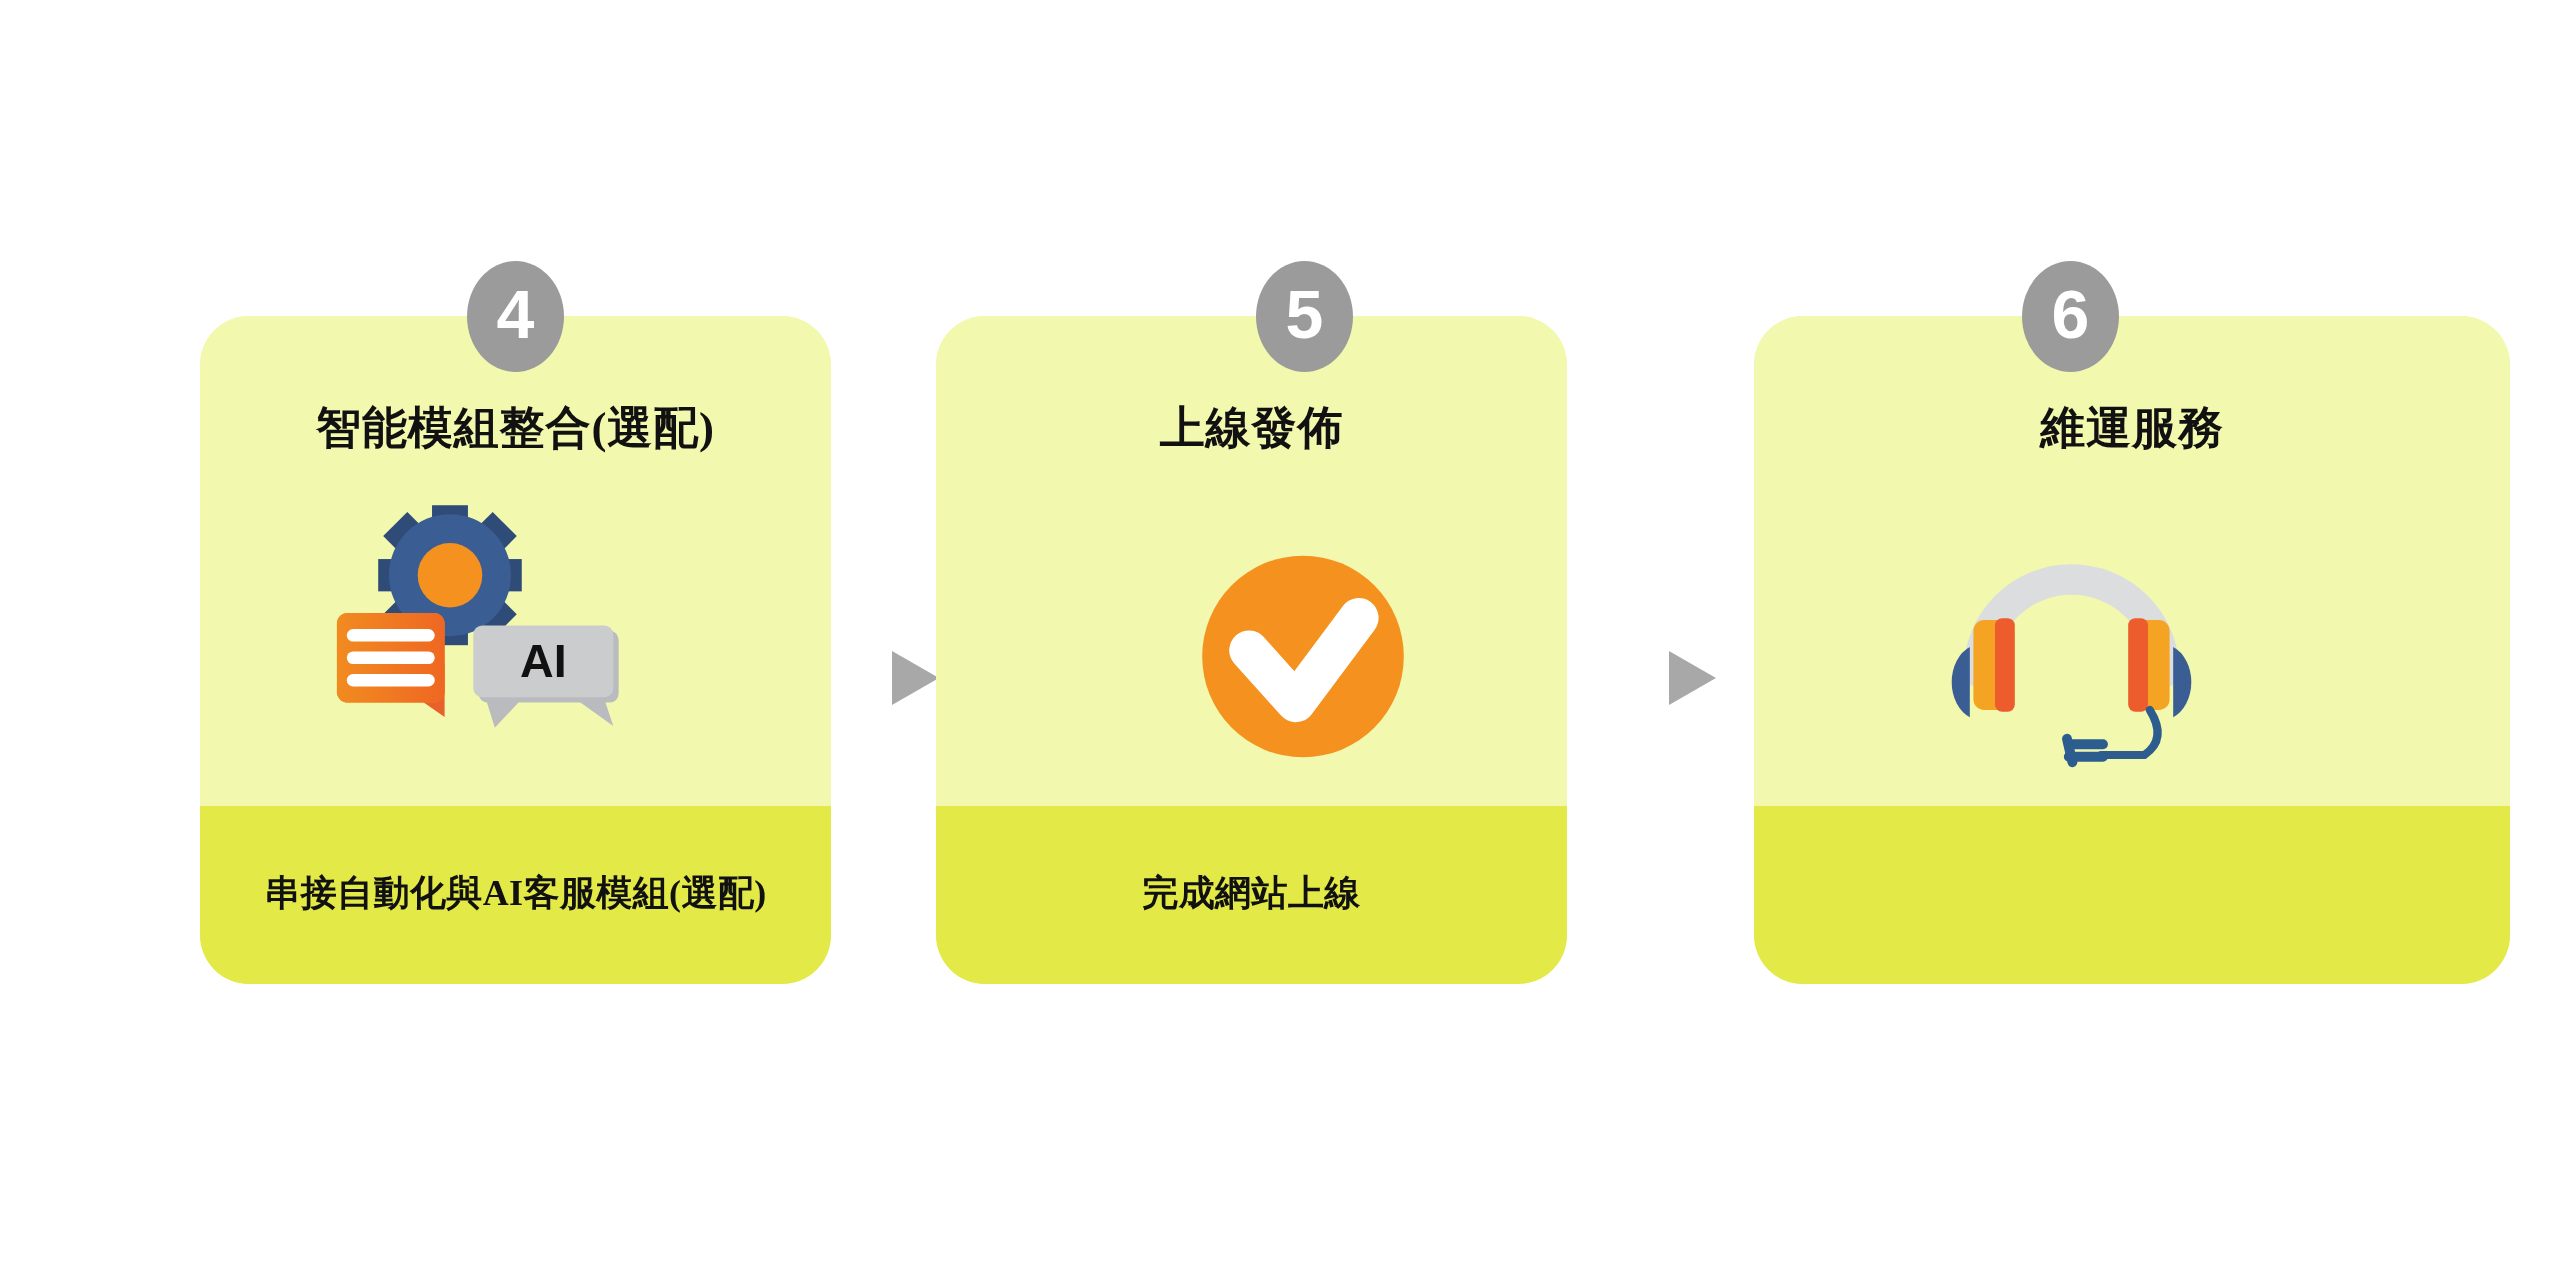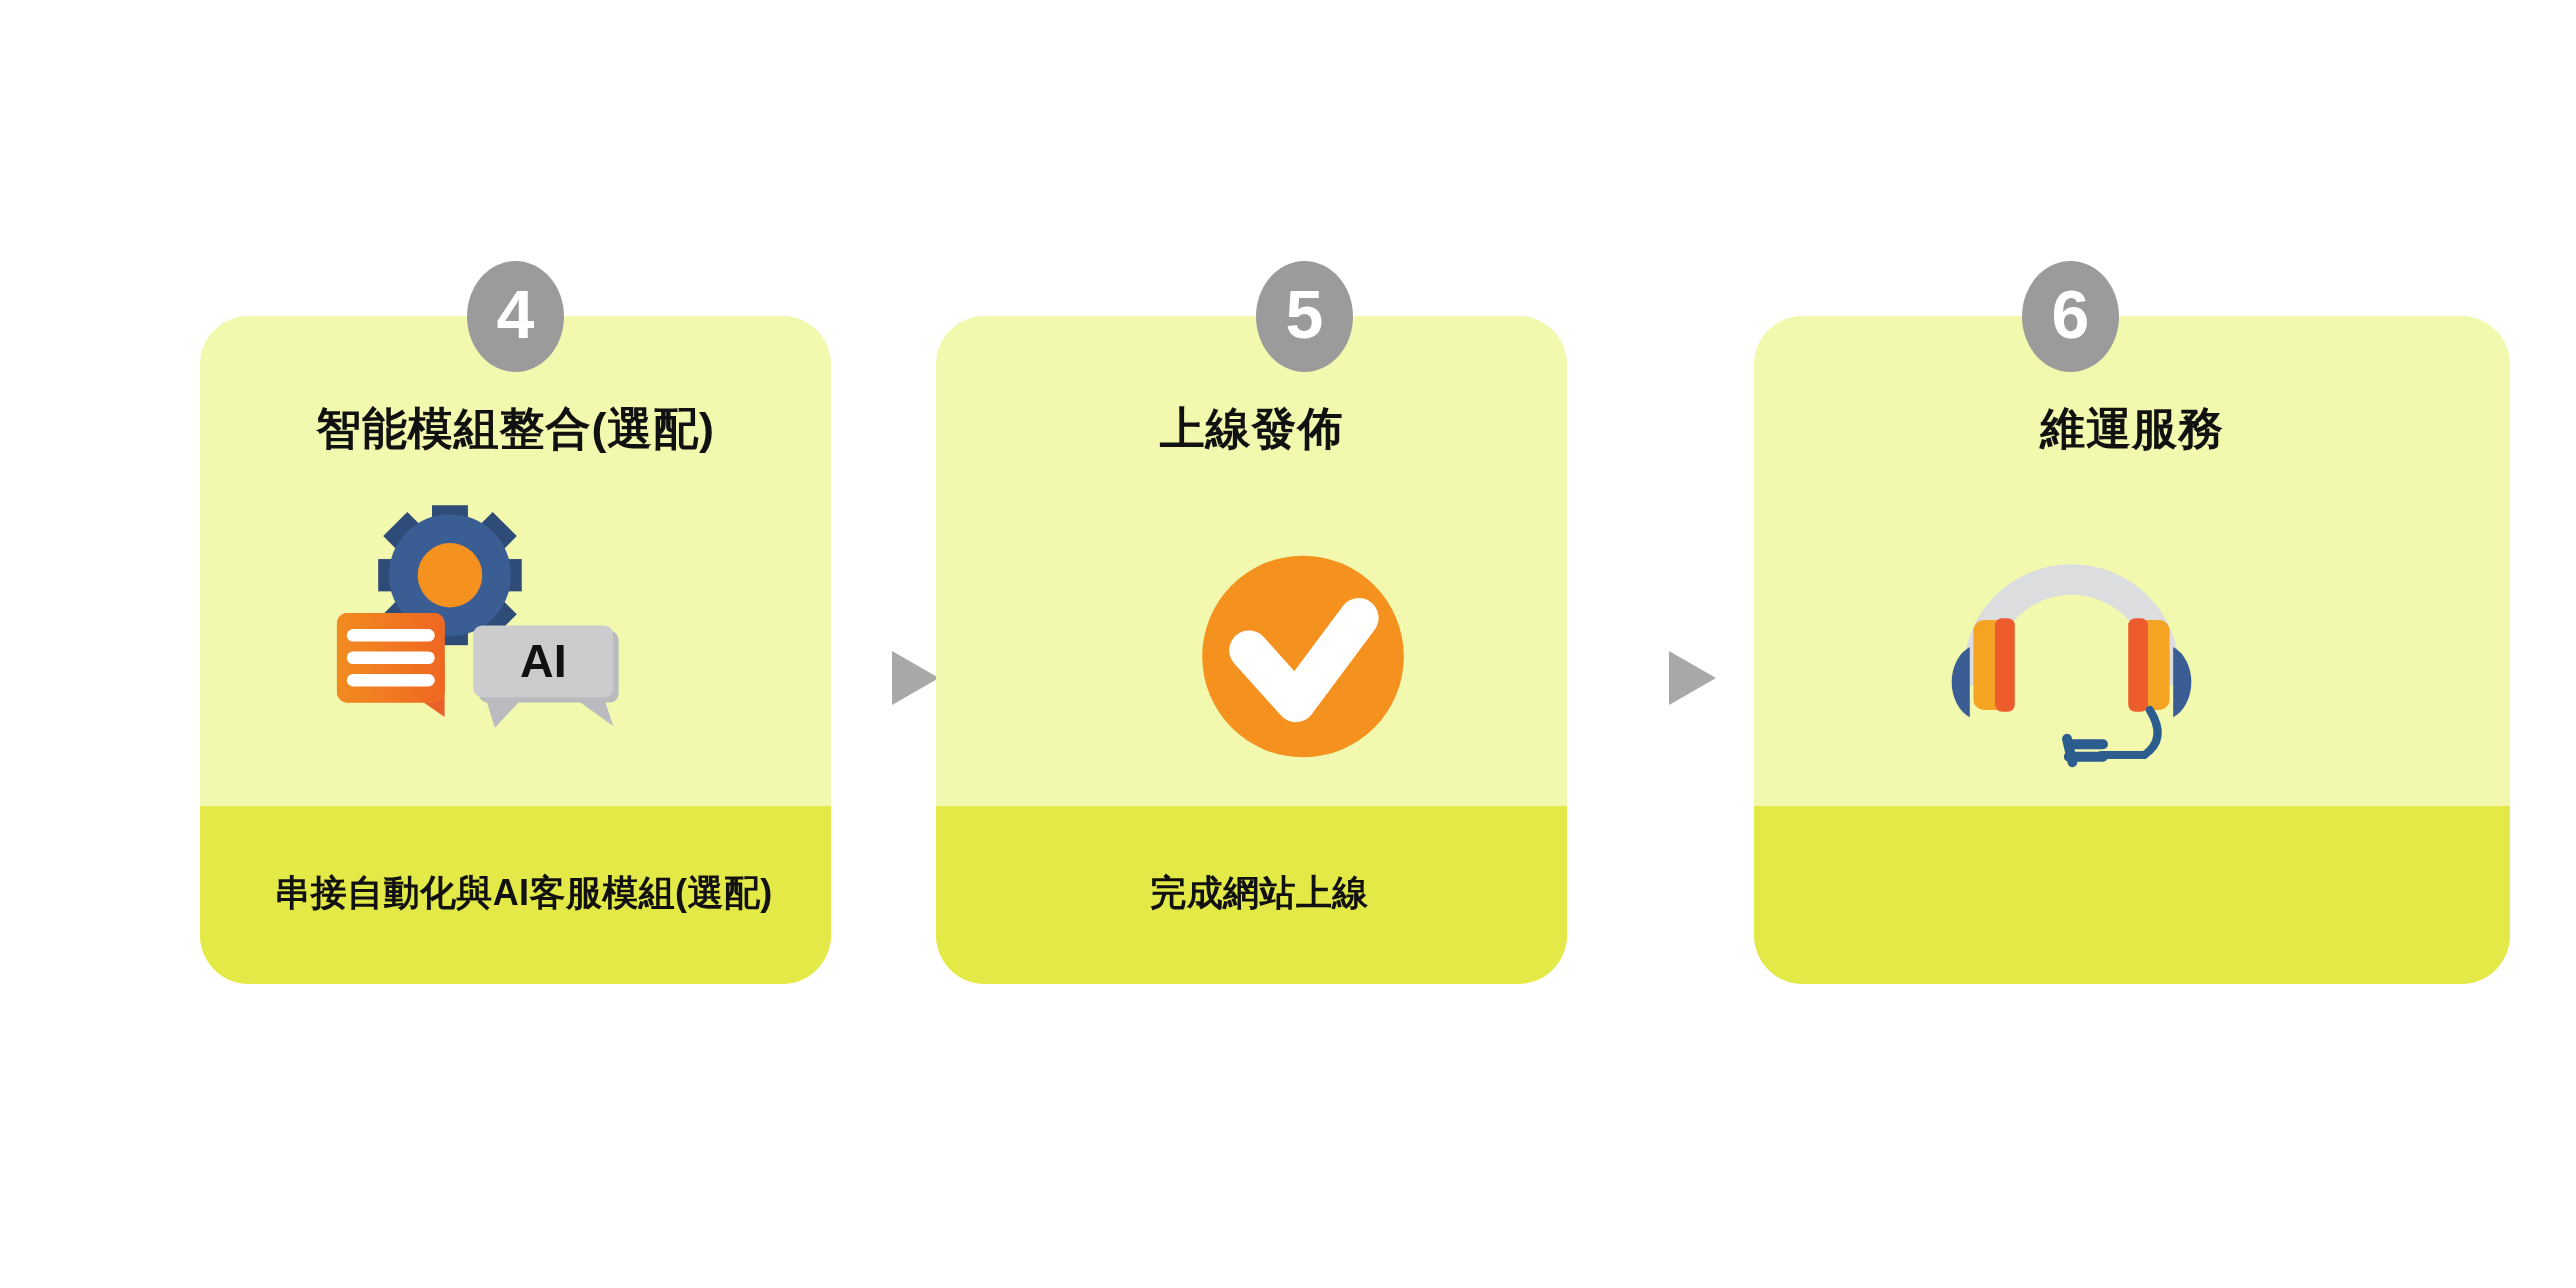--- a/index.html
+++ b/index.html
@@ -24,20 +24,21 @@
 
   
   .card {
     position: absolute;
     top: 316px;
     width: 631px;
     height: 668px;
     border-radius: 49px;
     overflow: hidden;
     background: #f2f8ad;
+    font-family: Liberation Serif, serif;
   }
   .card.c1 { left: 200px; }
   .card.c2 { left: 936px; width: 631px; }
   .card.c3 { left: 1754px; width: 756px; }
 
   .card-top {
     position: absolute;
     left: 0; top: 0;
     width: 100%;
     height: 490px;
@@ -71,21 +72,20 @@
     left: 0;
     top: 559px;
     width: 100%;
     text-align: center;
     font-size: 36px;
     font-weight: bold;
     color: #111111;
     letter-spacing: 0.4px;
     line-height: 1;
     white-space: nowrap;
-    padding-left: 8px;
   }
 
   
   .badge {
     position: absolute;
     top: 261px;
     width: 97px;
     height: 111px;
     border-radius: 50%;
     background: #9b9b9b;

